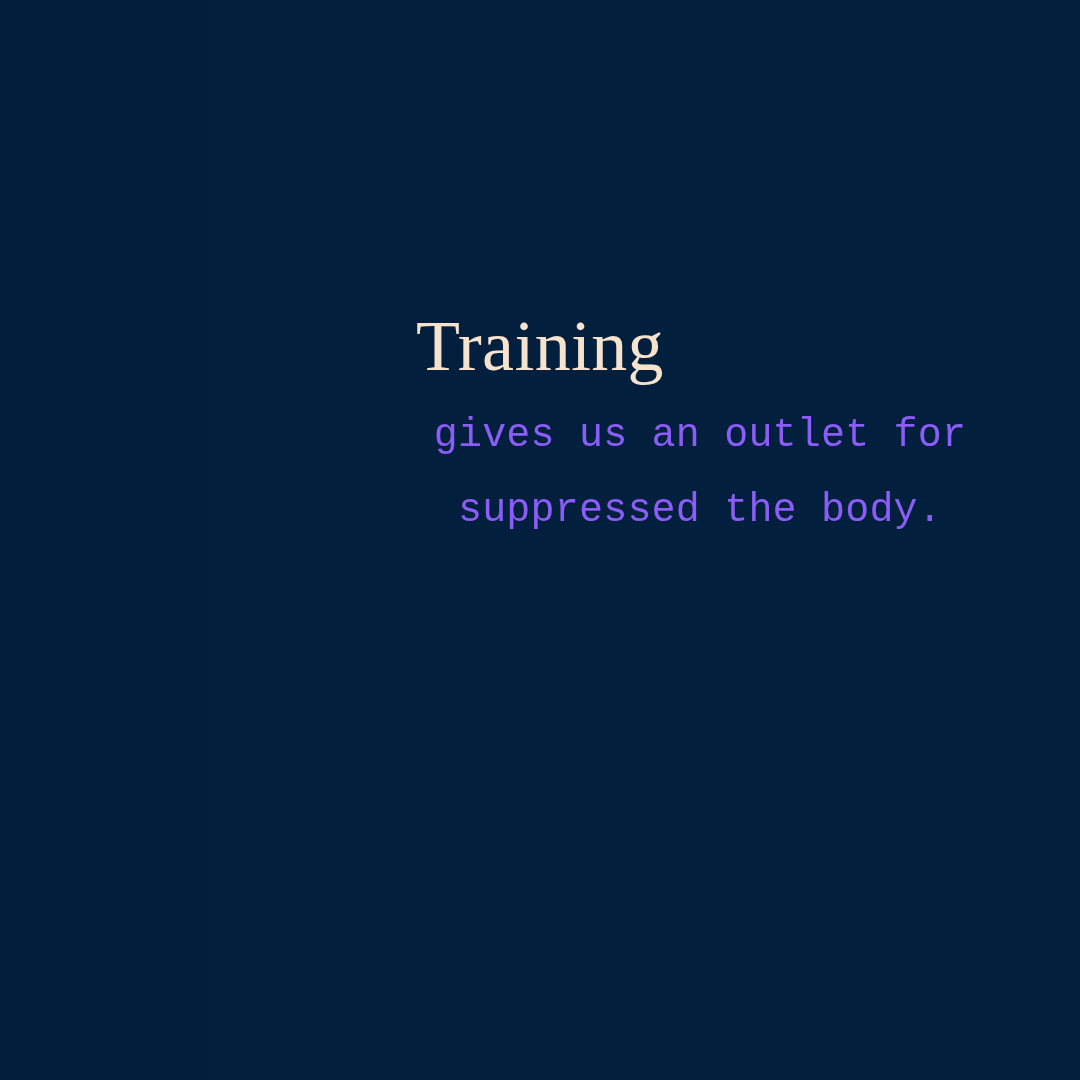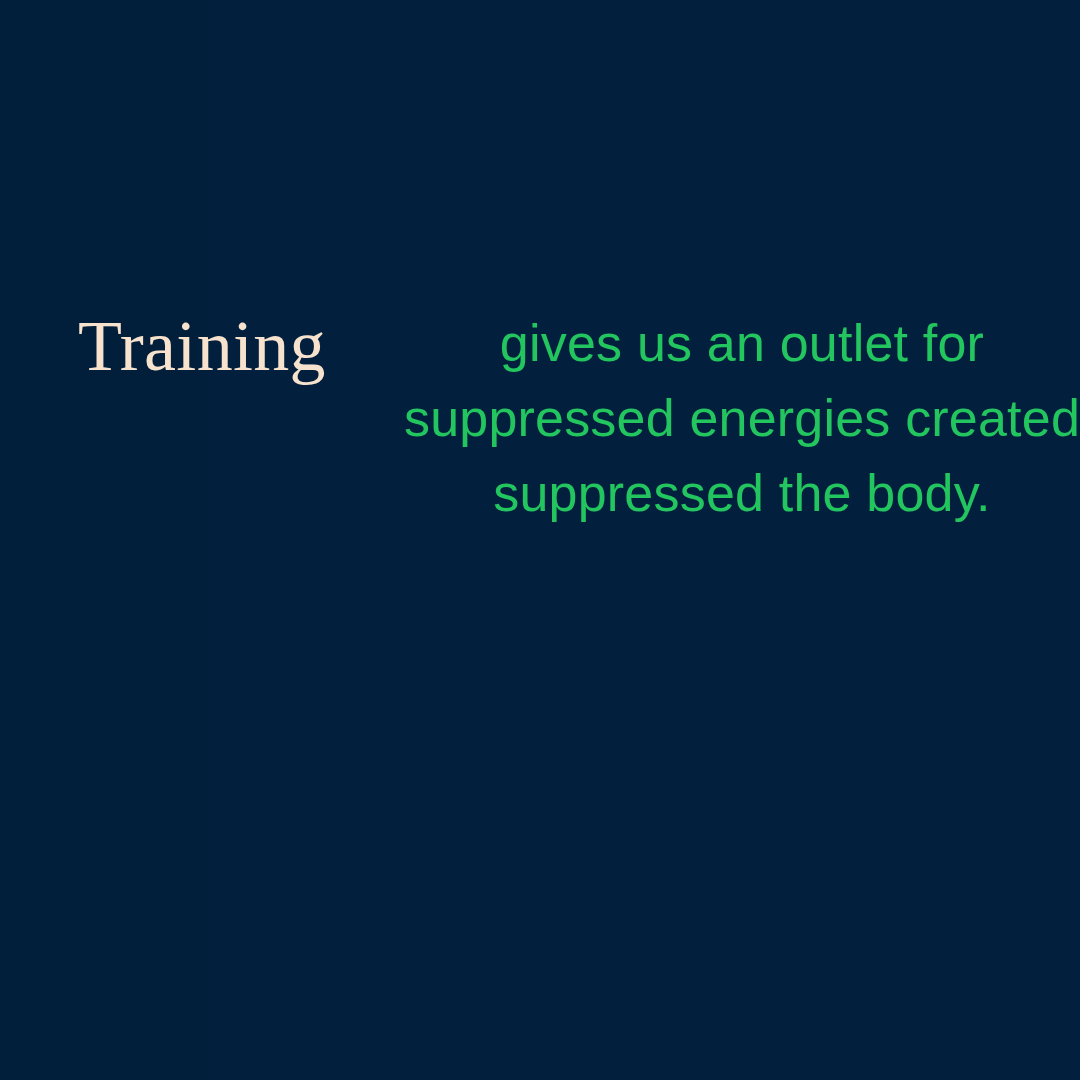--- a/index.html
+++ b/index.html
@@ -36,22 +36,22 @@
     pointer-events: none;
   }
 
   .quote-block {
     position: absolute;
     left: 0;
     top: 0;
     width: 1080px;
     height: 1080px;
     display: flex;
-    flex-direction: row;
-    align-items: flex-start;
+    flex-direction: column;
+    align-items: flex-end;
     justify-content: flex-start;
     padding-top: 306px;
     box-sizing: border-box;
   }
 
   .quote-title {
     display: block;
     width: 100%;
     text-align: center;
     font-family: "Liberation Serif", "DejaVu Serif", serif;
@@ -68,41 +68,40 @@
     width: 760px;
     text-align: center;
     margin: 0;
     padding: 0;
   }
 
   .quote-line {
     display: block;
     width: 100%;
     text-align: center;
-    font-family: Liberation Sans, sans-serif;
-    font-size: 52px;
+    font-family: Liberation Mono, monospace;
+    font-size: 40px;
     font-weight: 400;
     line-height: 75px;
     letter-spacing: 0.2px;
-    color: #22c55e;
+    color: #8b5cf6;
     white-space: nowrap;
   }
 </style>
 </head>
 <body>
 
 <div class="quote-card">
 
   <div class="seam"></div>
 
   <div class="quote-block">
 
     <h1 class="quote-title">Training</h1>
 
     <div class="quote-body">
       <span class="quote-line">gives us an outlet for</span>
-      <span class="quote-line">suppressed energies created</span>
       <span class="quote-line">suppressed the body.</span>
     </div>
 
   </div>
 
 </div>
 
 </body></html>

